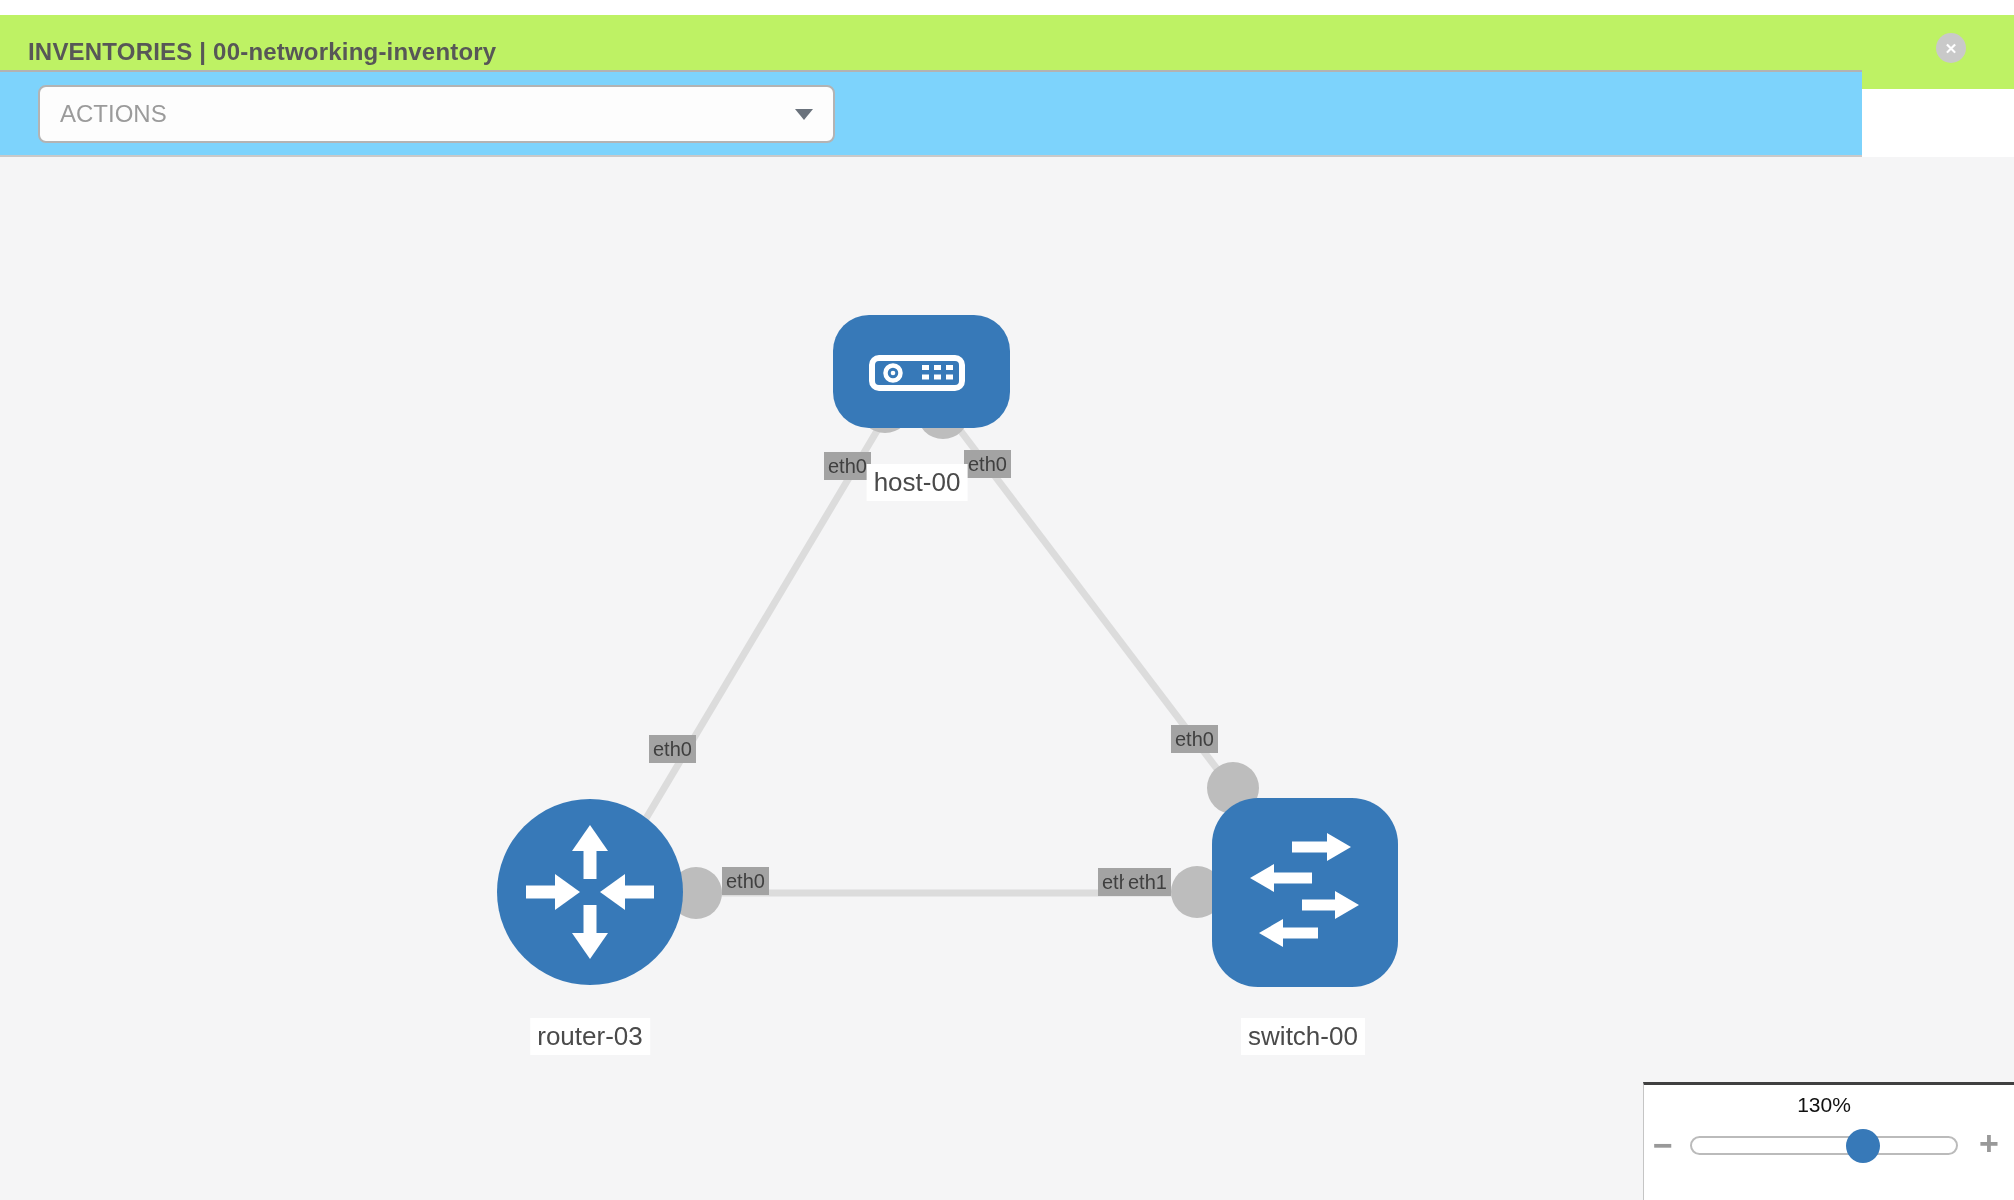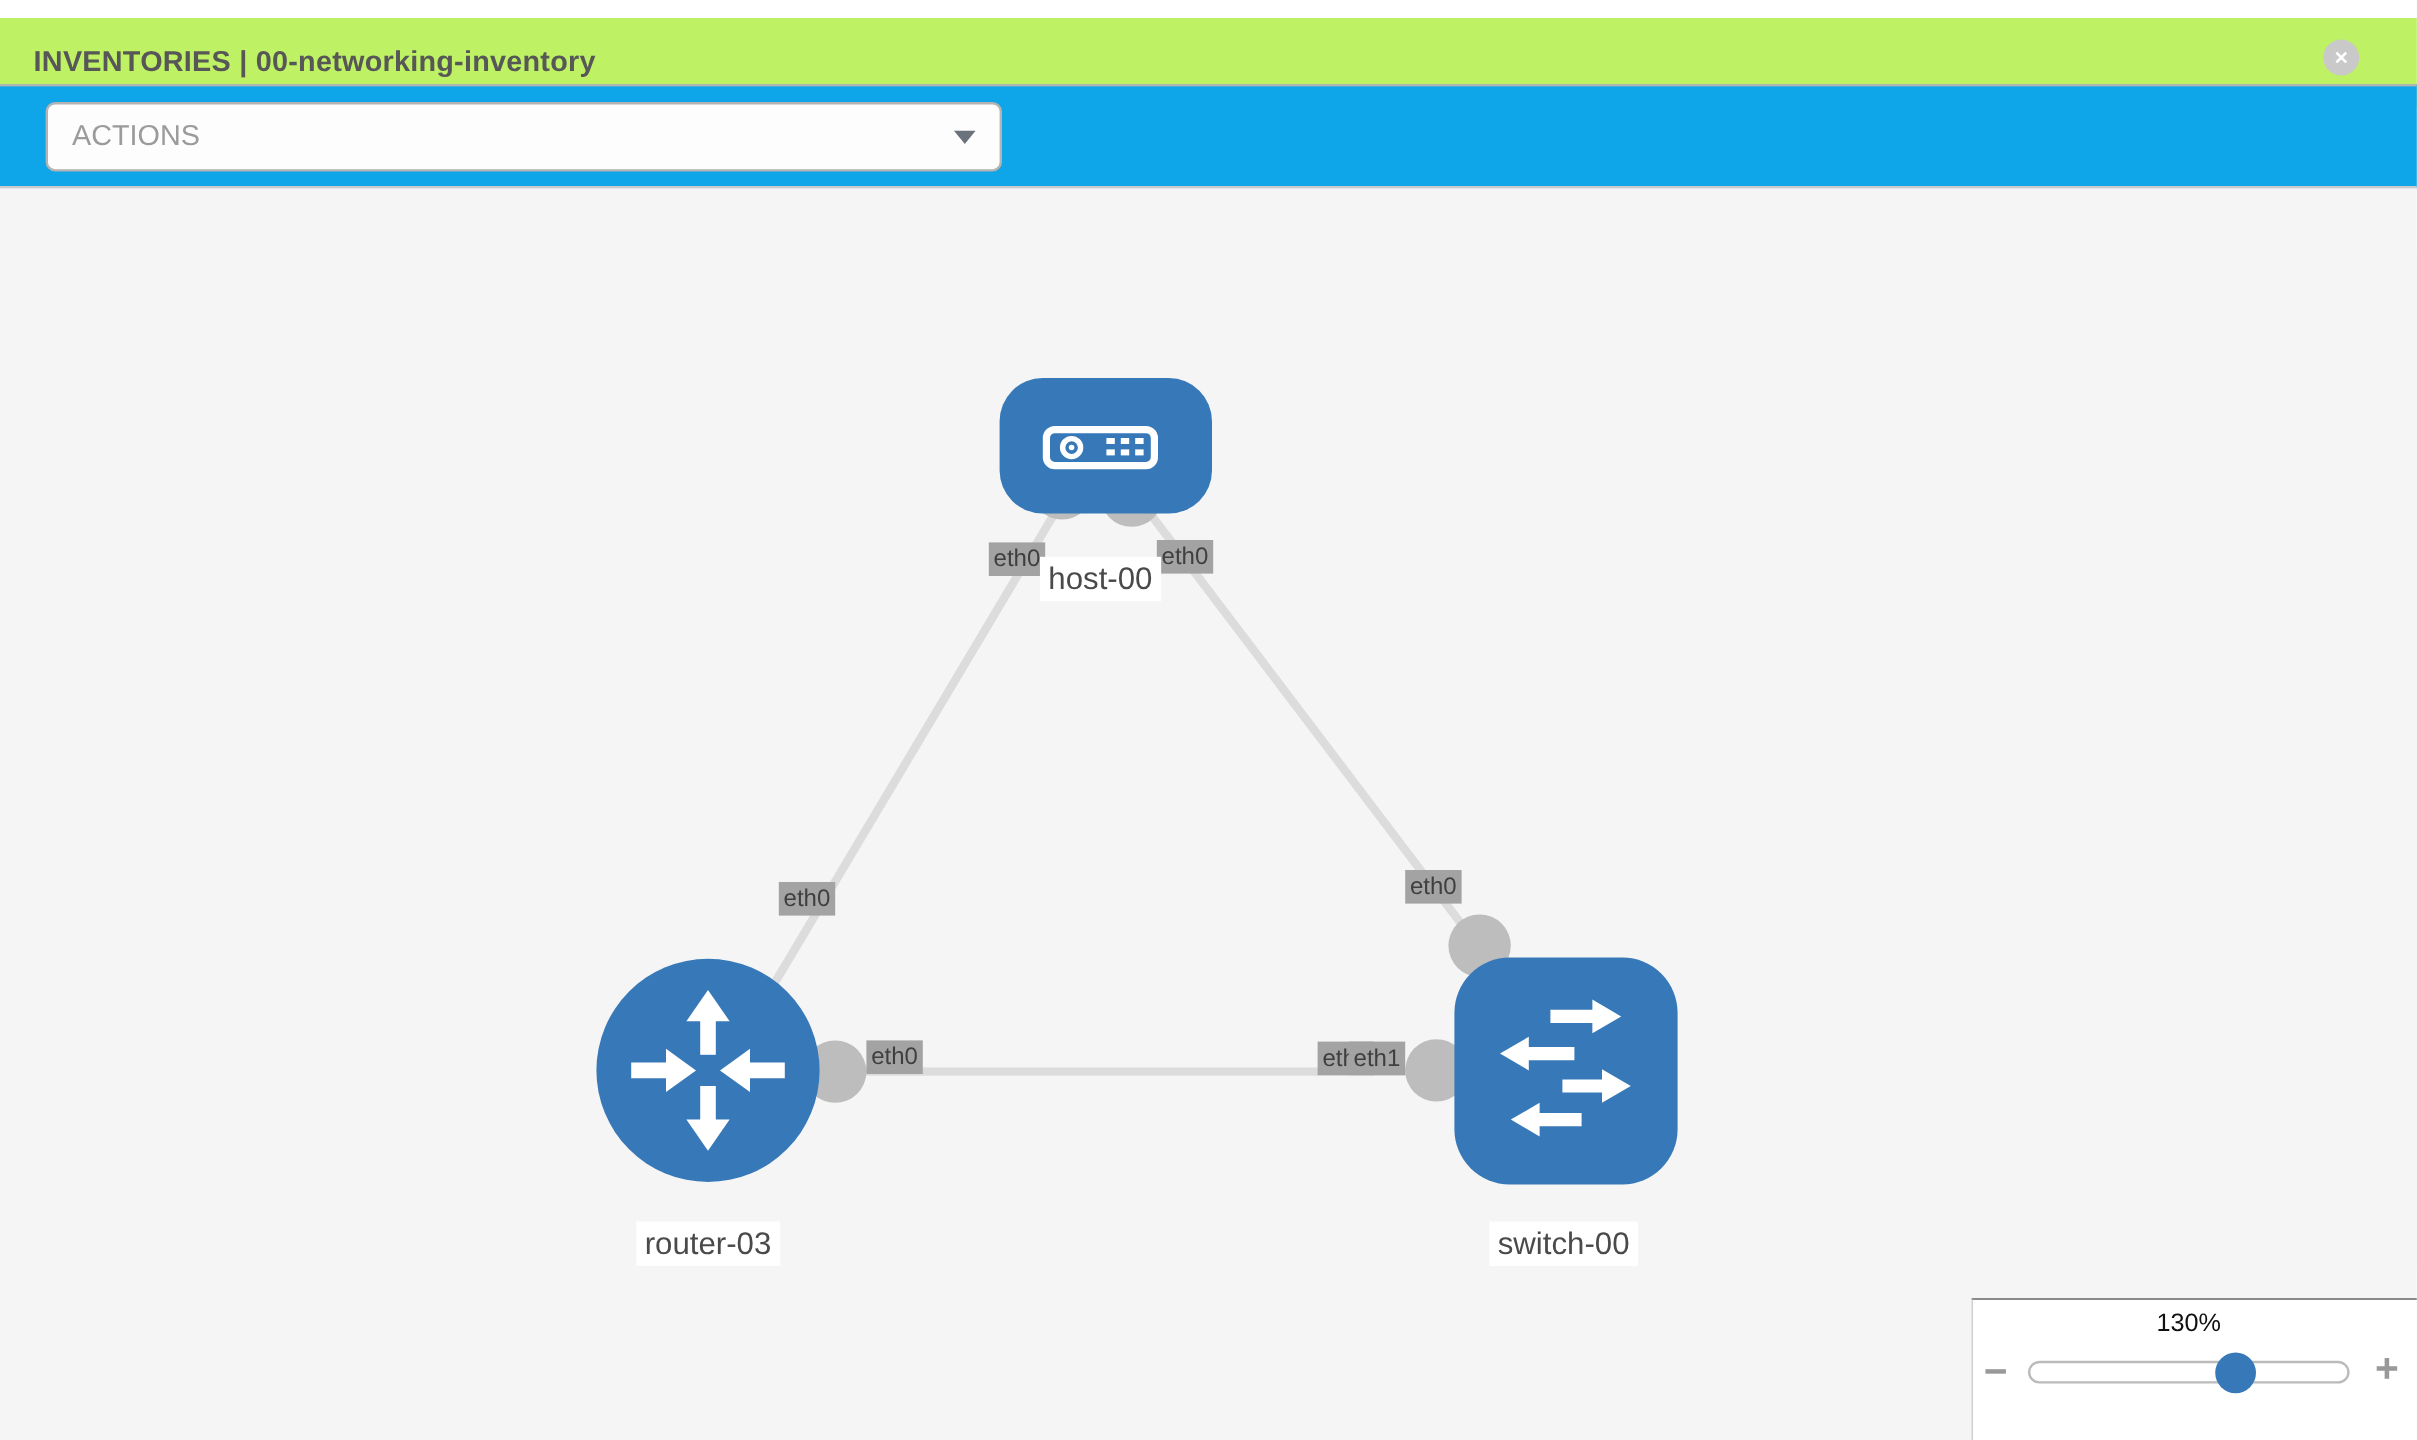--- a/index.html
+++ b/index.html
@@ -8,21 +8,21 @@
     font-family:"Liberation Sans", sans-serif;background:#ffffff;
   }
   
   .header{position:absolute;top:15px;left:0;width:2014px;height:74px;background:#bef264;}
   .title{position:absolute;left:28px;top:50%;transform:translateY(-50%);
     font-size:24px;font-weight:bold;color:#575757;letter-spacing:.2px;white-space:nowrap;}
   .close-btn{position:absolute;left:1936px;top:18px;width:30px;height:30px;border-radius:50%;
     background:#c9c9c9;color:#ffffff;display:flex;align-items:center;justify-content:center;
     font-size:15px;font-weight:bold;cursor:pointer;line-height:1;}
   
-  .toolbar{position:absolute;top:70px;left:0;width:2014px;height:87px;background:#0ea5e9;
+  .toolbar{position:absolute;top:70px;left:0;width:1862px;height:87px;background:#7dd3fc;
     border-top:2px solid #b2b2b2;border-bottom:2px solid #c9c9c9;box-sizing:border-box;}
   .dropdown{position:absolute;top:13px;height:58px;background:#fdfdfd;border:2px solid #b3b3b3;
     border-radius:8px;box-sizing:border-box;display:flex;align-items:center;padding:0 20px;
     font-size:24px;color:#9b9b9b;cursor:pointer;}
   .dd-actions{left:38px;width:797px;}
   .dd-search{left:1183px;width:795px;}
   .caret{position:absolute;right:20px;top:50%;margin-top:-5px;width:0;height:0;
     border-left:9px solid transparent;border-right:9px solid transparent;border-top:11px solid #6a727c;}
   .tool-icon{position:absolute;top:95px;width:36px;height:36px;cursor:pointer;}
   .tool-wrench{left:1048px;}
@@ -30,21 +30,21 @@
   
   .canvas{position:absolute;top:157px;left:0;width:2014px;height:1043px;background:#f5f5f6;}
   .topo{position:absolute;left:0;top:0;}
   .node-label{position:absolute;transform:translateX(-50%);background:#ffffff;color:#4a4a4a;
     font-size:26px;padding:2px 7px;white-space:nowrap;z-index:3;line-height:1.25;margin-top:23px;}
   .if-label{position:absolute;background:#a3a3a3;color:#3f3f3f;font-size:20px;
     padding:2px 4px;white-space:nowrap;z-index:2;line-height:1.2;}
   .if-front{z-index:4;}
   
   .zoom-panel{position:absolute;left:1643px;top:1082px;width:371px;height:118px;background:#ffffff;
-    border-top:1px solid #404040;border-left:1px solid #c5c5c5;box-sizing:border-box;}
+    border-top:3px solid #404040;border-left:1px solid #c5c5c5;box-sizing:border-box;}
   .zoom-level{position:absolute;left:46px;top:8px;width:268px;text-align:center;
     font-size:21px;color:#111111;}
   .zoom-btn{position:absolute;width:38px;text-align:center;font-size:34px;font-weight:bold;
     color:#999999;cursor:pointer;line-height:1;}
   .zoom-minus{left:0px;top:43px;}
   .zoom-plus{left:326px;top:41px;}
   .slider-track{position:absolute;left:46px;top:51px;width:268px;height:19px;background:#ffffff;
     border:2px solid #bbbbbb;border-radius:11px;box-sizing:border-box;cursor:pointer;}
   .slider-thumb{position:absolute;left:202px;top:44px;width:34px;height:34px;border-radius:50%;
     background:#3779b8;cursor:grab;}

